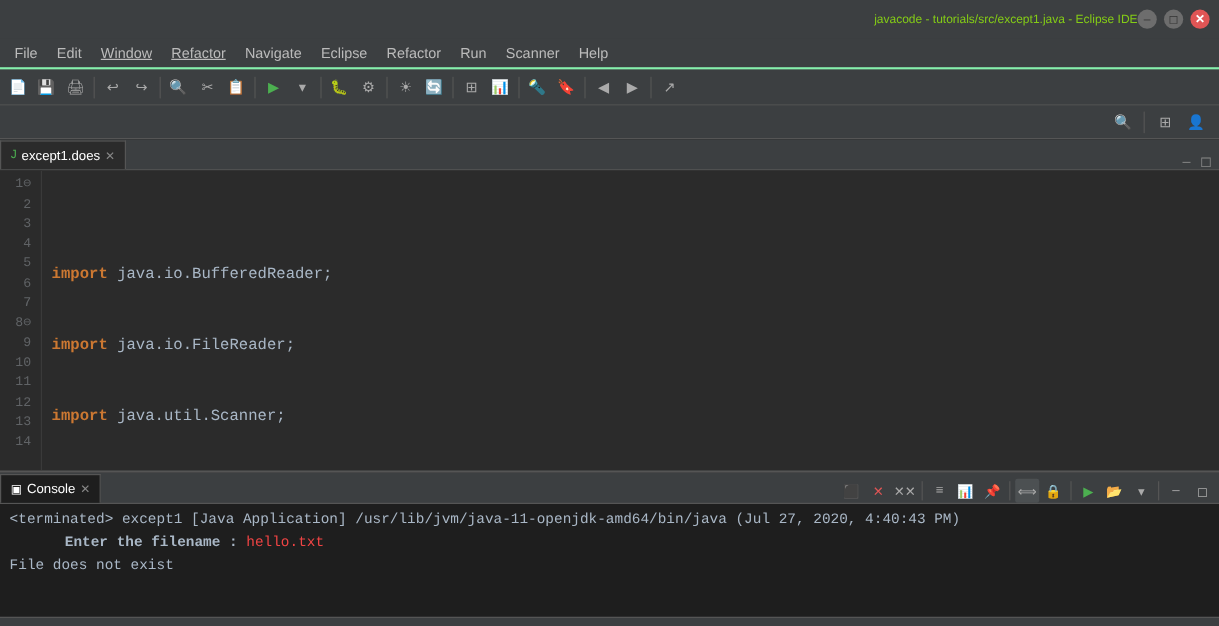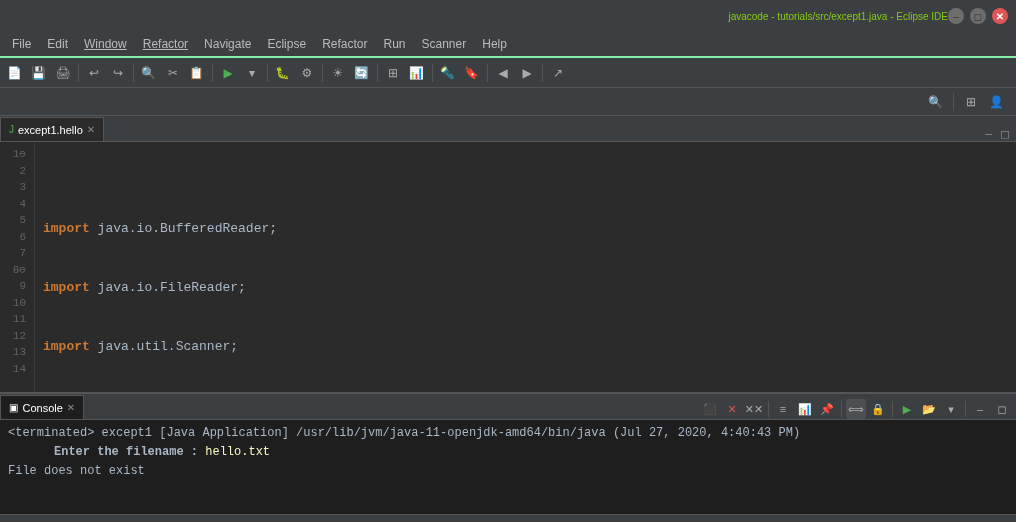--- a/index.html
+++ b/index.html
@@ -254,21 +254,21 @@
       flex: 1;
       padding: 4px 8px;
       font-family: 'Courier New', monospace;
       font-size: 12px;
       color: #a9b7c6;
       overflow: auto;
       line-height: 1.6;
     }
     .console-output .terminated { color: #a9b7c6; }
     .console-output .bold { font-weight: bold; padding-left: 46px; }
-    .console-output .link { color: #fef9c3; }
+    .console-output .link { color: #ef4444; }
     .scrollbar-h {
       height: 8px;
       background: #3c3f41;
       border-top: 1px solid #555;
     }
   </style>
 </head>
 <body>
 
 <div class="title-bar">
@@ -332,21 +332,21 @@
   <div class="toolbar-separator"></div>
   <button class="toolbar-btn">⊞</button>
   <button class="toolbar-btn">👤</button>
 </div>
 
 <div class="main-area">
 
   <div class="editor-tabs">
     <div class="editor-tab active">
       <span style="color:#4CAF50; font-size:10px;">J</span>
-      <span>except1.hello</span>
+      <span>except1.does</span>
       <span class="tab-close">✕</span>
     </div>
     <div class="editor-tab-controls">
       <button class="editor-tab-btn">–</button>
       <button class="editor-tab-btn">◻</button>
     </div>
   </div>
 
   <div class="code-editor">
     <div class="line-numbers">

